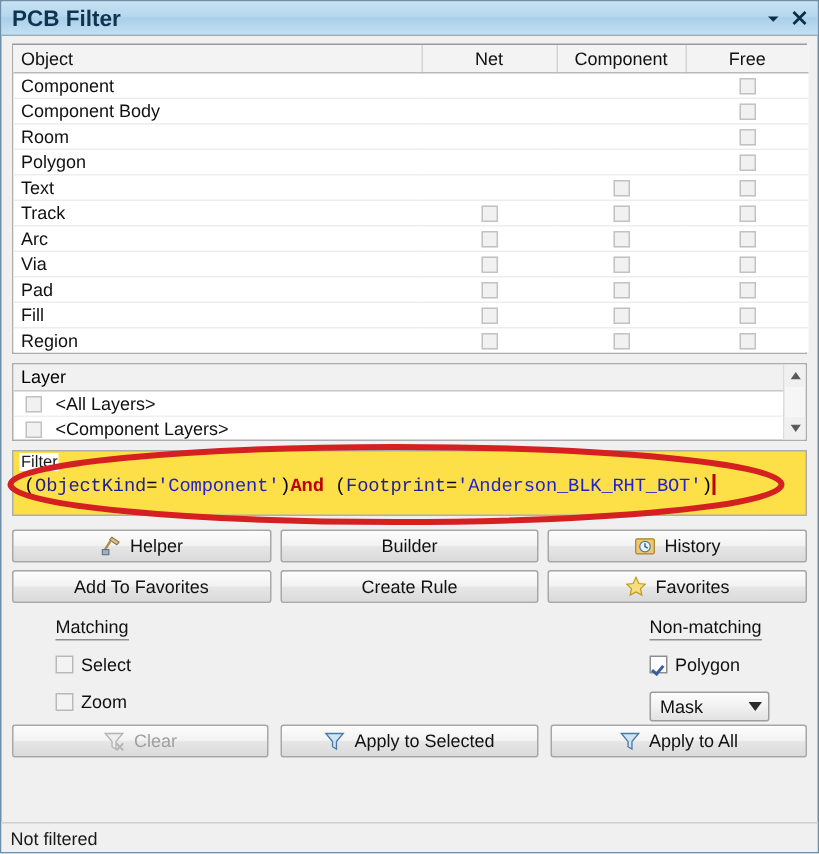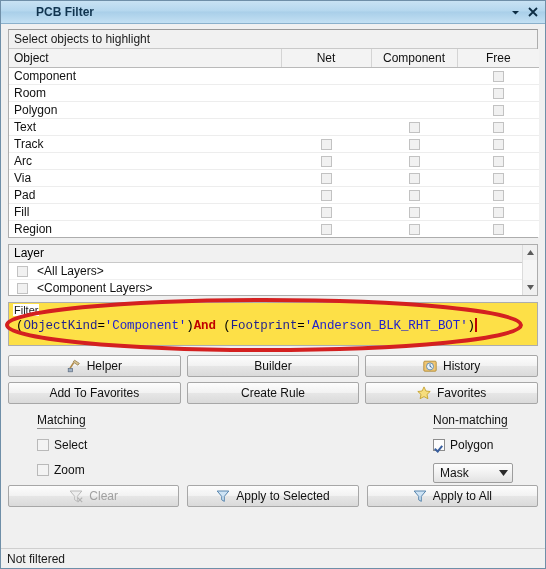--- a/index.html
+++ b/index.html
@@ -27,26 +27,25 @@
     height: 23px;
     flex: 0 0 23px;
     background: linear-gradient(to bottom, #c8e2f3 0%, #b5d7ee 45%, #a9cfe9 50%, #c3e0f3 100%);
     border-bottom: 1px solid #8ab0cb;
     display: flex;
     align-items: center;
     padding: 0 4px 0 7px;
   }
   #title-text {
     font-weight: bold;
-    font-size: 12px;
+    font-size: 15px;
     color: #10344f;
     flex: 1 1 auto;
     line-height: 23px;
     white-space: nowrap;
-    margin-left: 28px;
   }
   .tb-btn {
     width: 17px; height: 17px;
     display: flex; align-items: center; justify-content: center;
     color: #113css; color: #0d2d44;
     font-size: 11px;
     cursor: default;
   }
   .tb-btn svg { display: block; }
 
@@ -326,21 +325,20 @@
         </svg>
     </div>
     <div class="tb-btn">
       <svg width="10" height="10" viewBox="0 0 10 10">
         <path d="M1 1 L9 9 M9 1 L1 9" stroke="#0d2d44" stroke-width="1.8" fill="none"></path>
       </svg>
     </div>
   </div>
 
   <div id="objects-group">
-    <div id="objects-caption">Select objects to highlight</div>
     <table class="objtable">
       <colgroup>
           <col class="c-obj">
           <col class="c-net">
           <col class="c-comp">
           <col class="c-free">
         </colgroup>
       <thead>
         <tr>
           <th class="h-obj">Object</th>
@@ -350,20 +348,26 @@
         </tr>
       </thead>
       <tbody id="objects-tbody">
           <tr>
             <td class="t-label">Component</td>
             <td class="t-cb"><span class="cb empty-slot"></span></td>
             <td class="t-cb"><span class="cb empty-slot"></span></td>
             <td class="t-cb"><span class="cb"></span></td>
           </tr>
           <tr>
+            <td class="t-label">Component Body</td>
+            <td class="t-cb"><span class="cb empty-slot"></span></td>
+            <td class="t-cb"><span class="cb empty-slot"></span></td>
+            <td class="t-cb"><span class="cb"></span></td>
+          </tr>
+          <tr>
             <td class="t-label">Room</td>
             <td class="t-cb"><span class="cb empty-slot"></span></td>
             <td class="t-cb"><span class="cb empty-slot"></span></td>
             <td class="t-cb"><span class="cb"></span></td>
           </tr>
           <tr>
             <td class="t-label">Polygon</td>
             <td class="t-cb"><span class="cb empty-slot"></span></td>
             <td class="t-cb"><span class="cb empty-slot"></span></td>
             <td class="t-cb"><span class="cb"></span></td>

